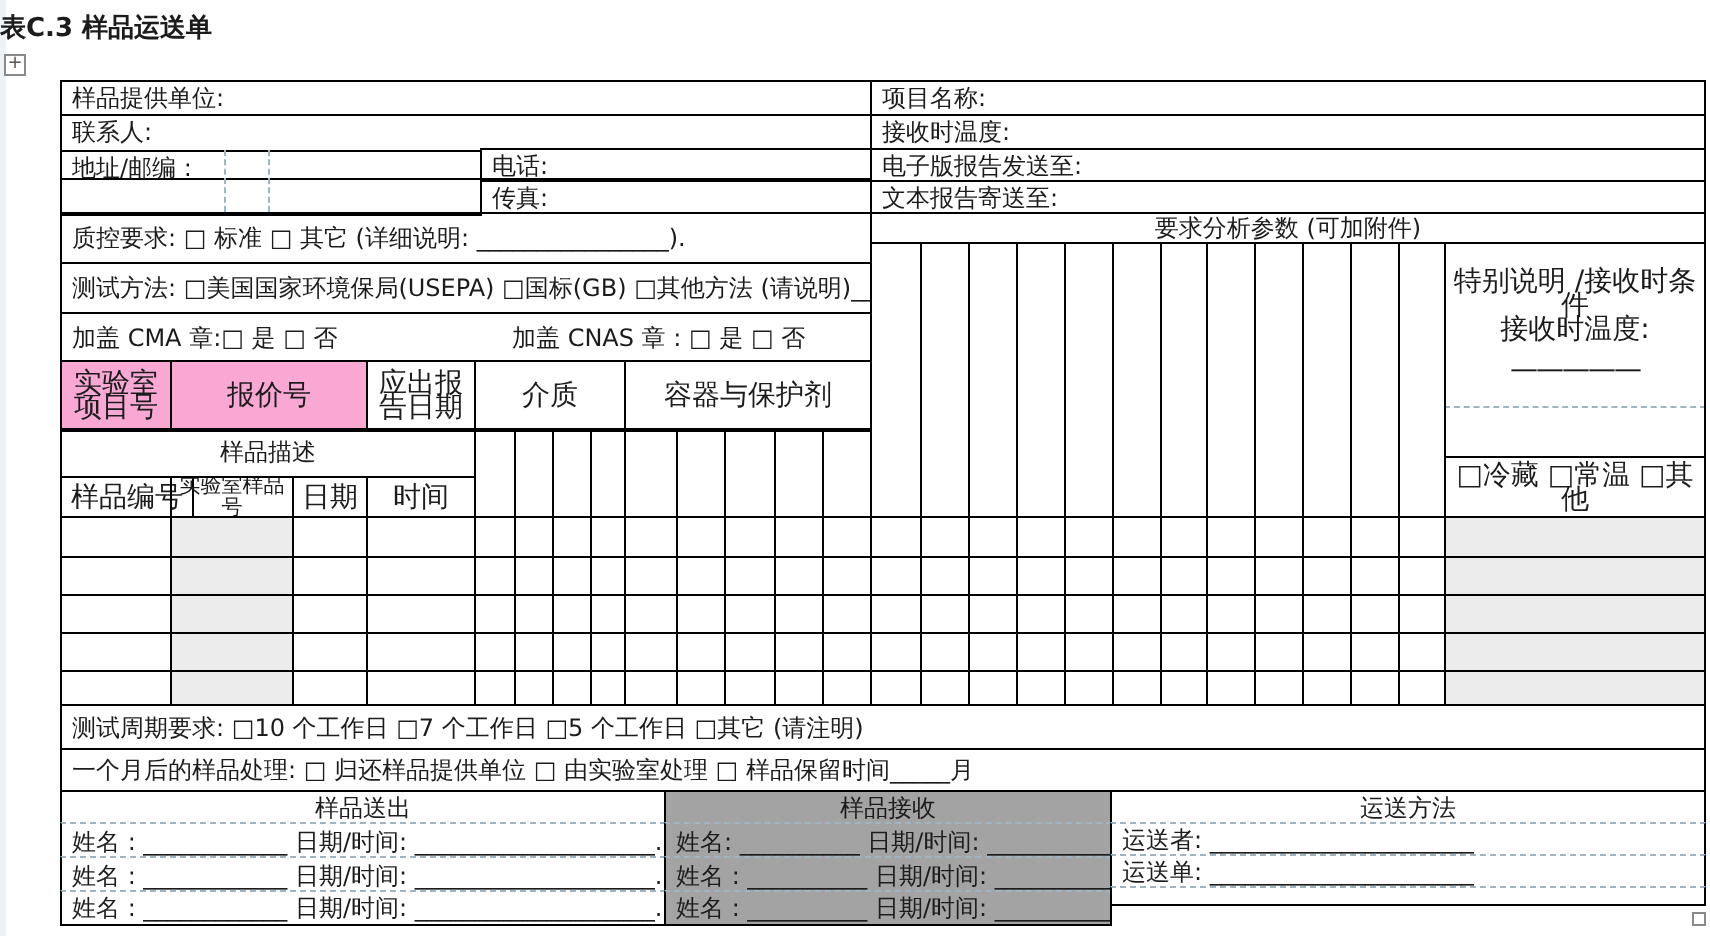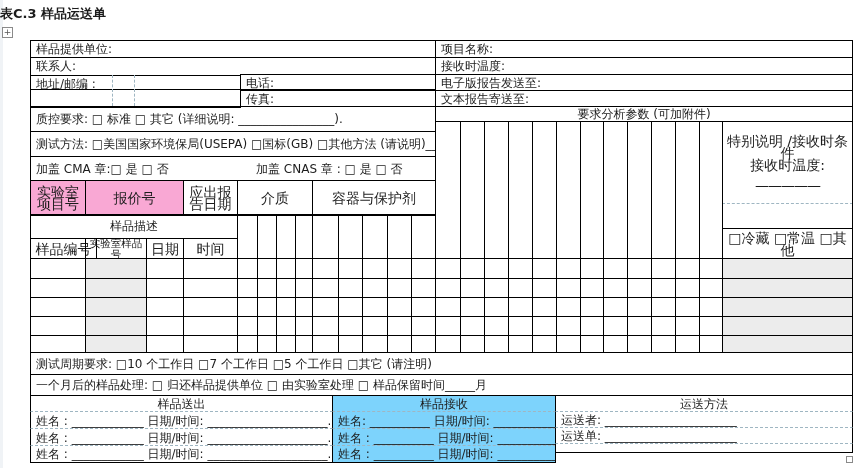--- a/index.html
+++ b/index.html
@@ -5,21 +5,21 @@
   html,body{margin:0;padding:0;background:#fff;}
   #page{position:relative;width:855px;height:468px;background:#fff;
         font-family:"DejaVu Sans","Liberation Sans",sans-serif;color:#1c1c1c;overflow:hidden;}
   .cell{position:absolute;box-sizing:border-box;border:1px solid #000;font-size:12px;
         line-height:15px;padding:1px 0 0 5px;white-space:nowrap;overflow:hidden;}
   .c{display:flex;align-items:center;justify-content:center;text-align:center;
      padding:0;white-space:normal;}
   .small{font-size:14px;line-height:12px;}
   .tiny{font-size:10.5px;line-height:11px;}
   .shade{background:#f9a8d4;}
-  .shade2{background:#7dd3fc;}
+  .shade2{background:#a3a3a3;}
   .vc{display:flex;align-items:center;}
   .gridbox{position:absolute;box-sizing:border-box;border:1px solid #000;background-repeat:no-repeat;}
   .dashv{position:absolute;width:0;border-left:1px dashed #9fb6c2;}
   .rowline{border-top:1px dashed #9fb6c2 !important;}
   .nob{border-bottom:none !important;}
   .title{position:absolute;left:0;top:5px;width:855px;text-align:left;
          font-weight:bold;font-size:13px;}
   .handle{position:absolute;box-sizing:border-box;border:1px solid #8a8a8a;background:#fff;}
   .sp{position:absolute;}
 </style>

